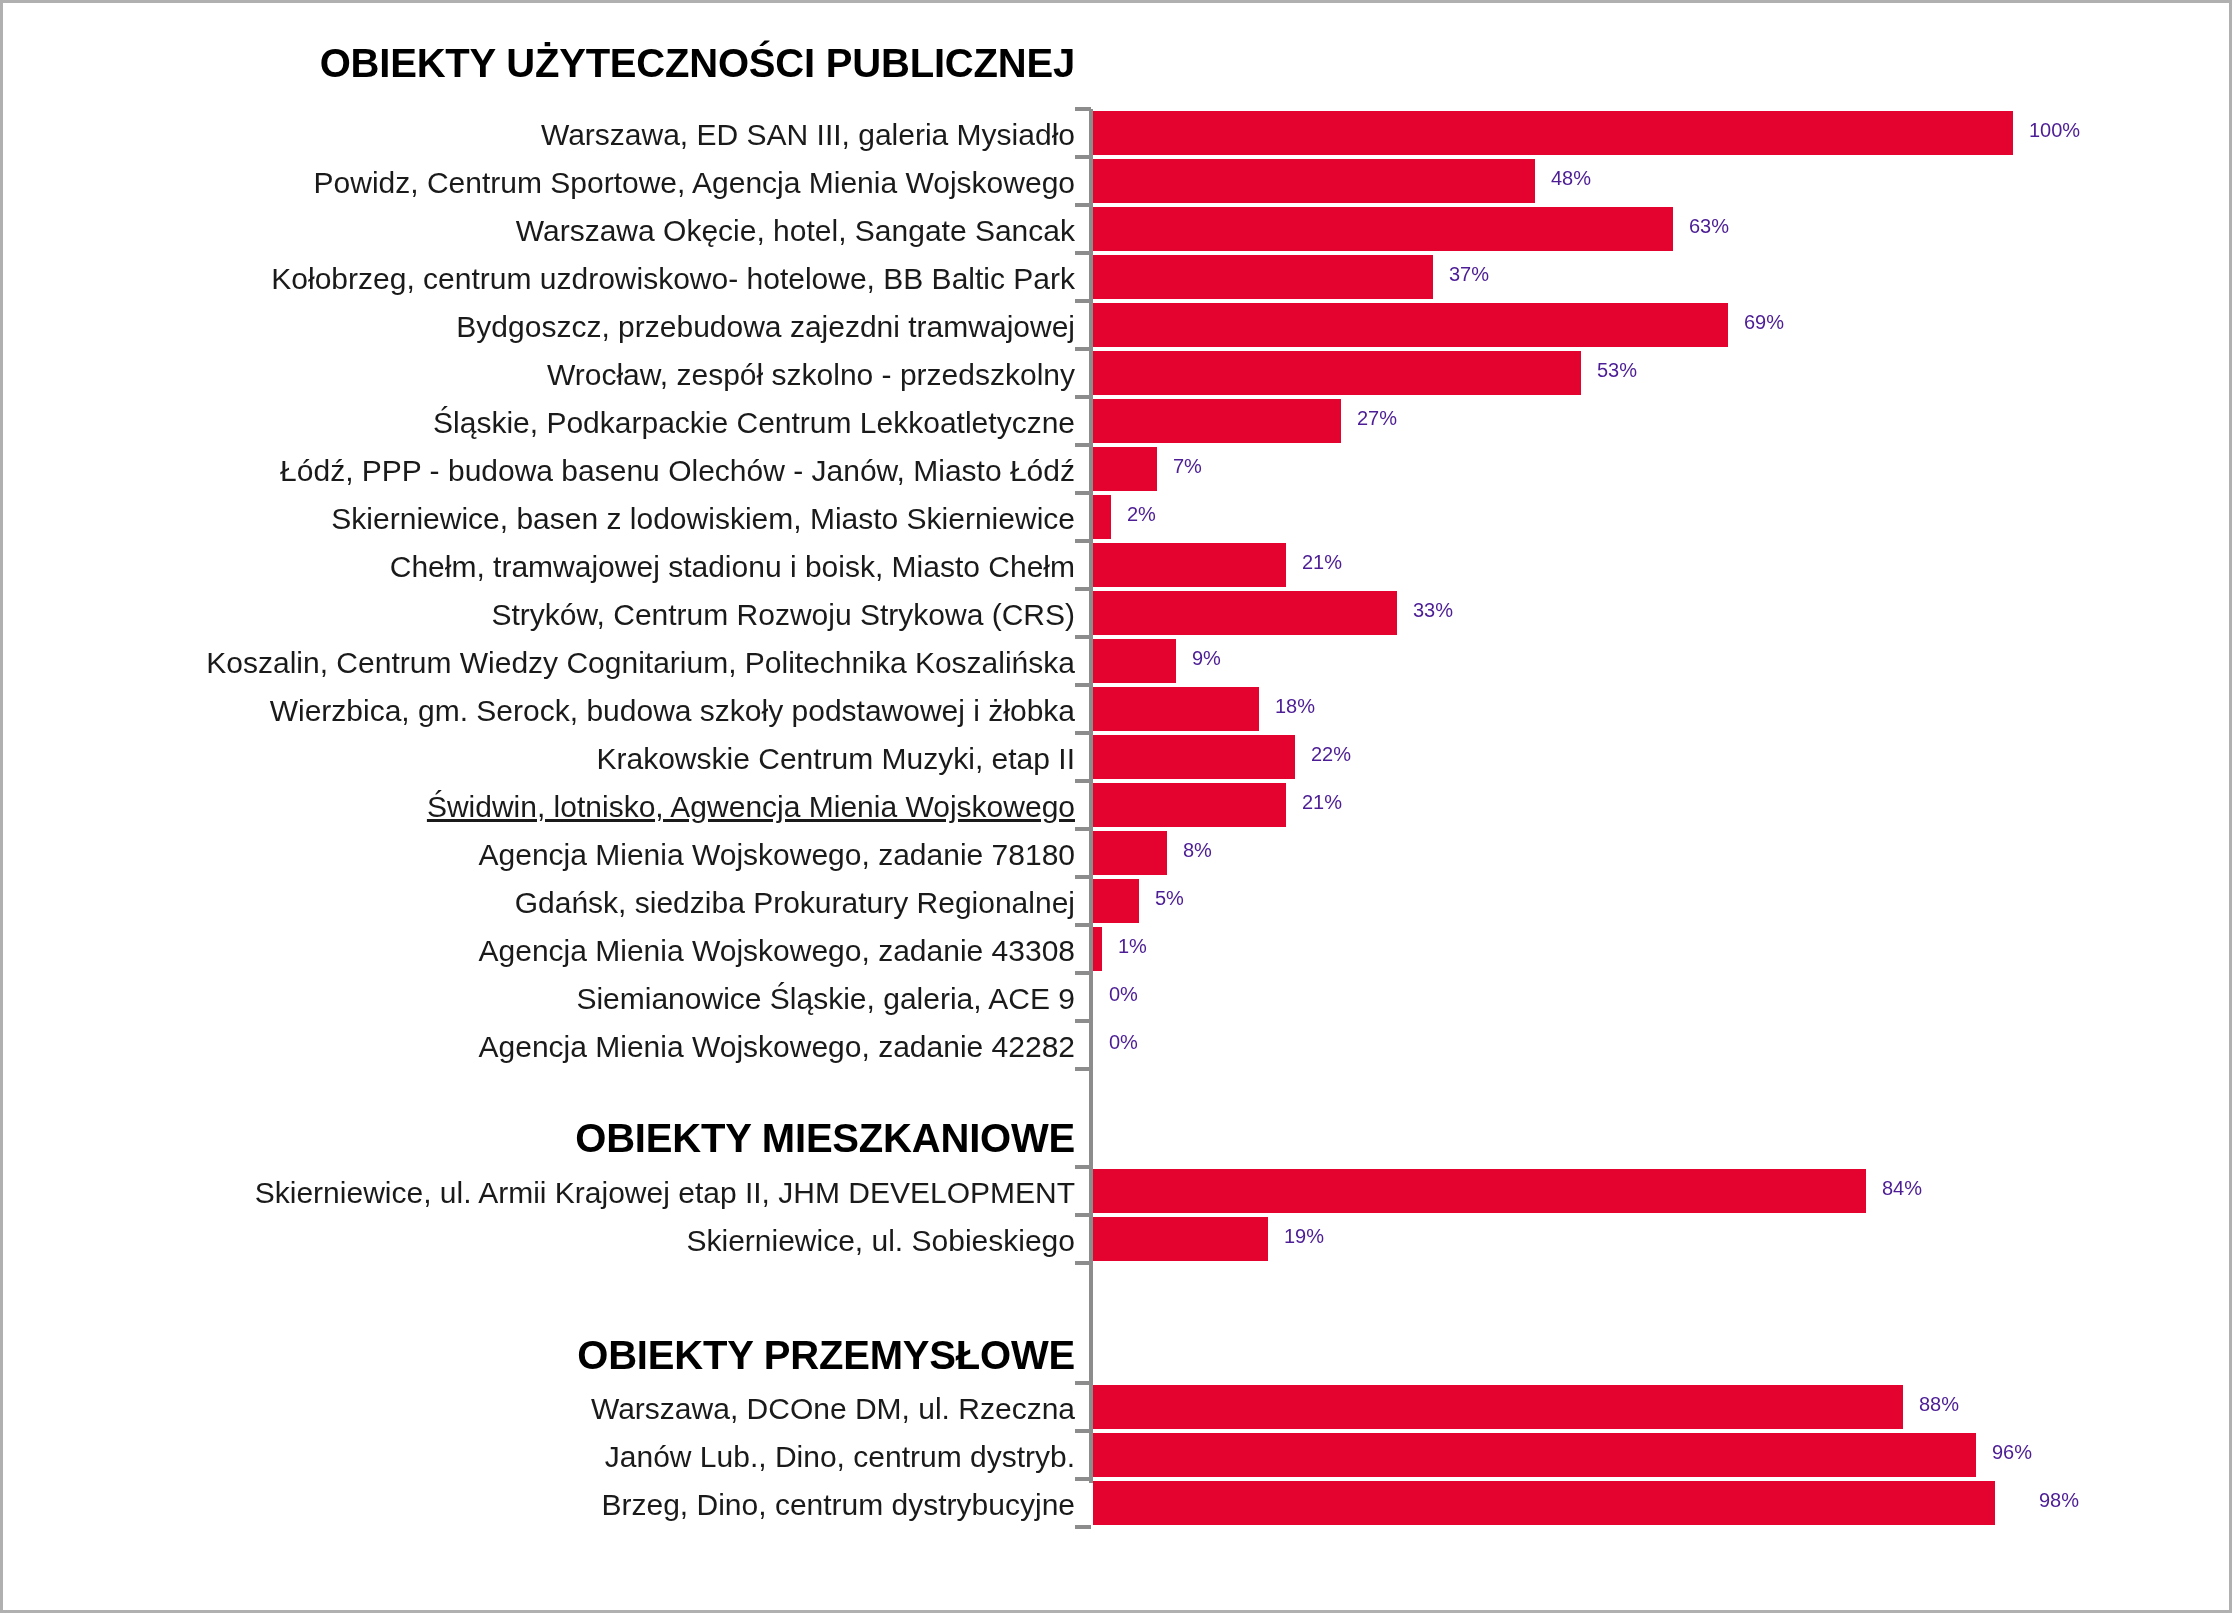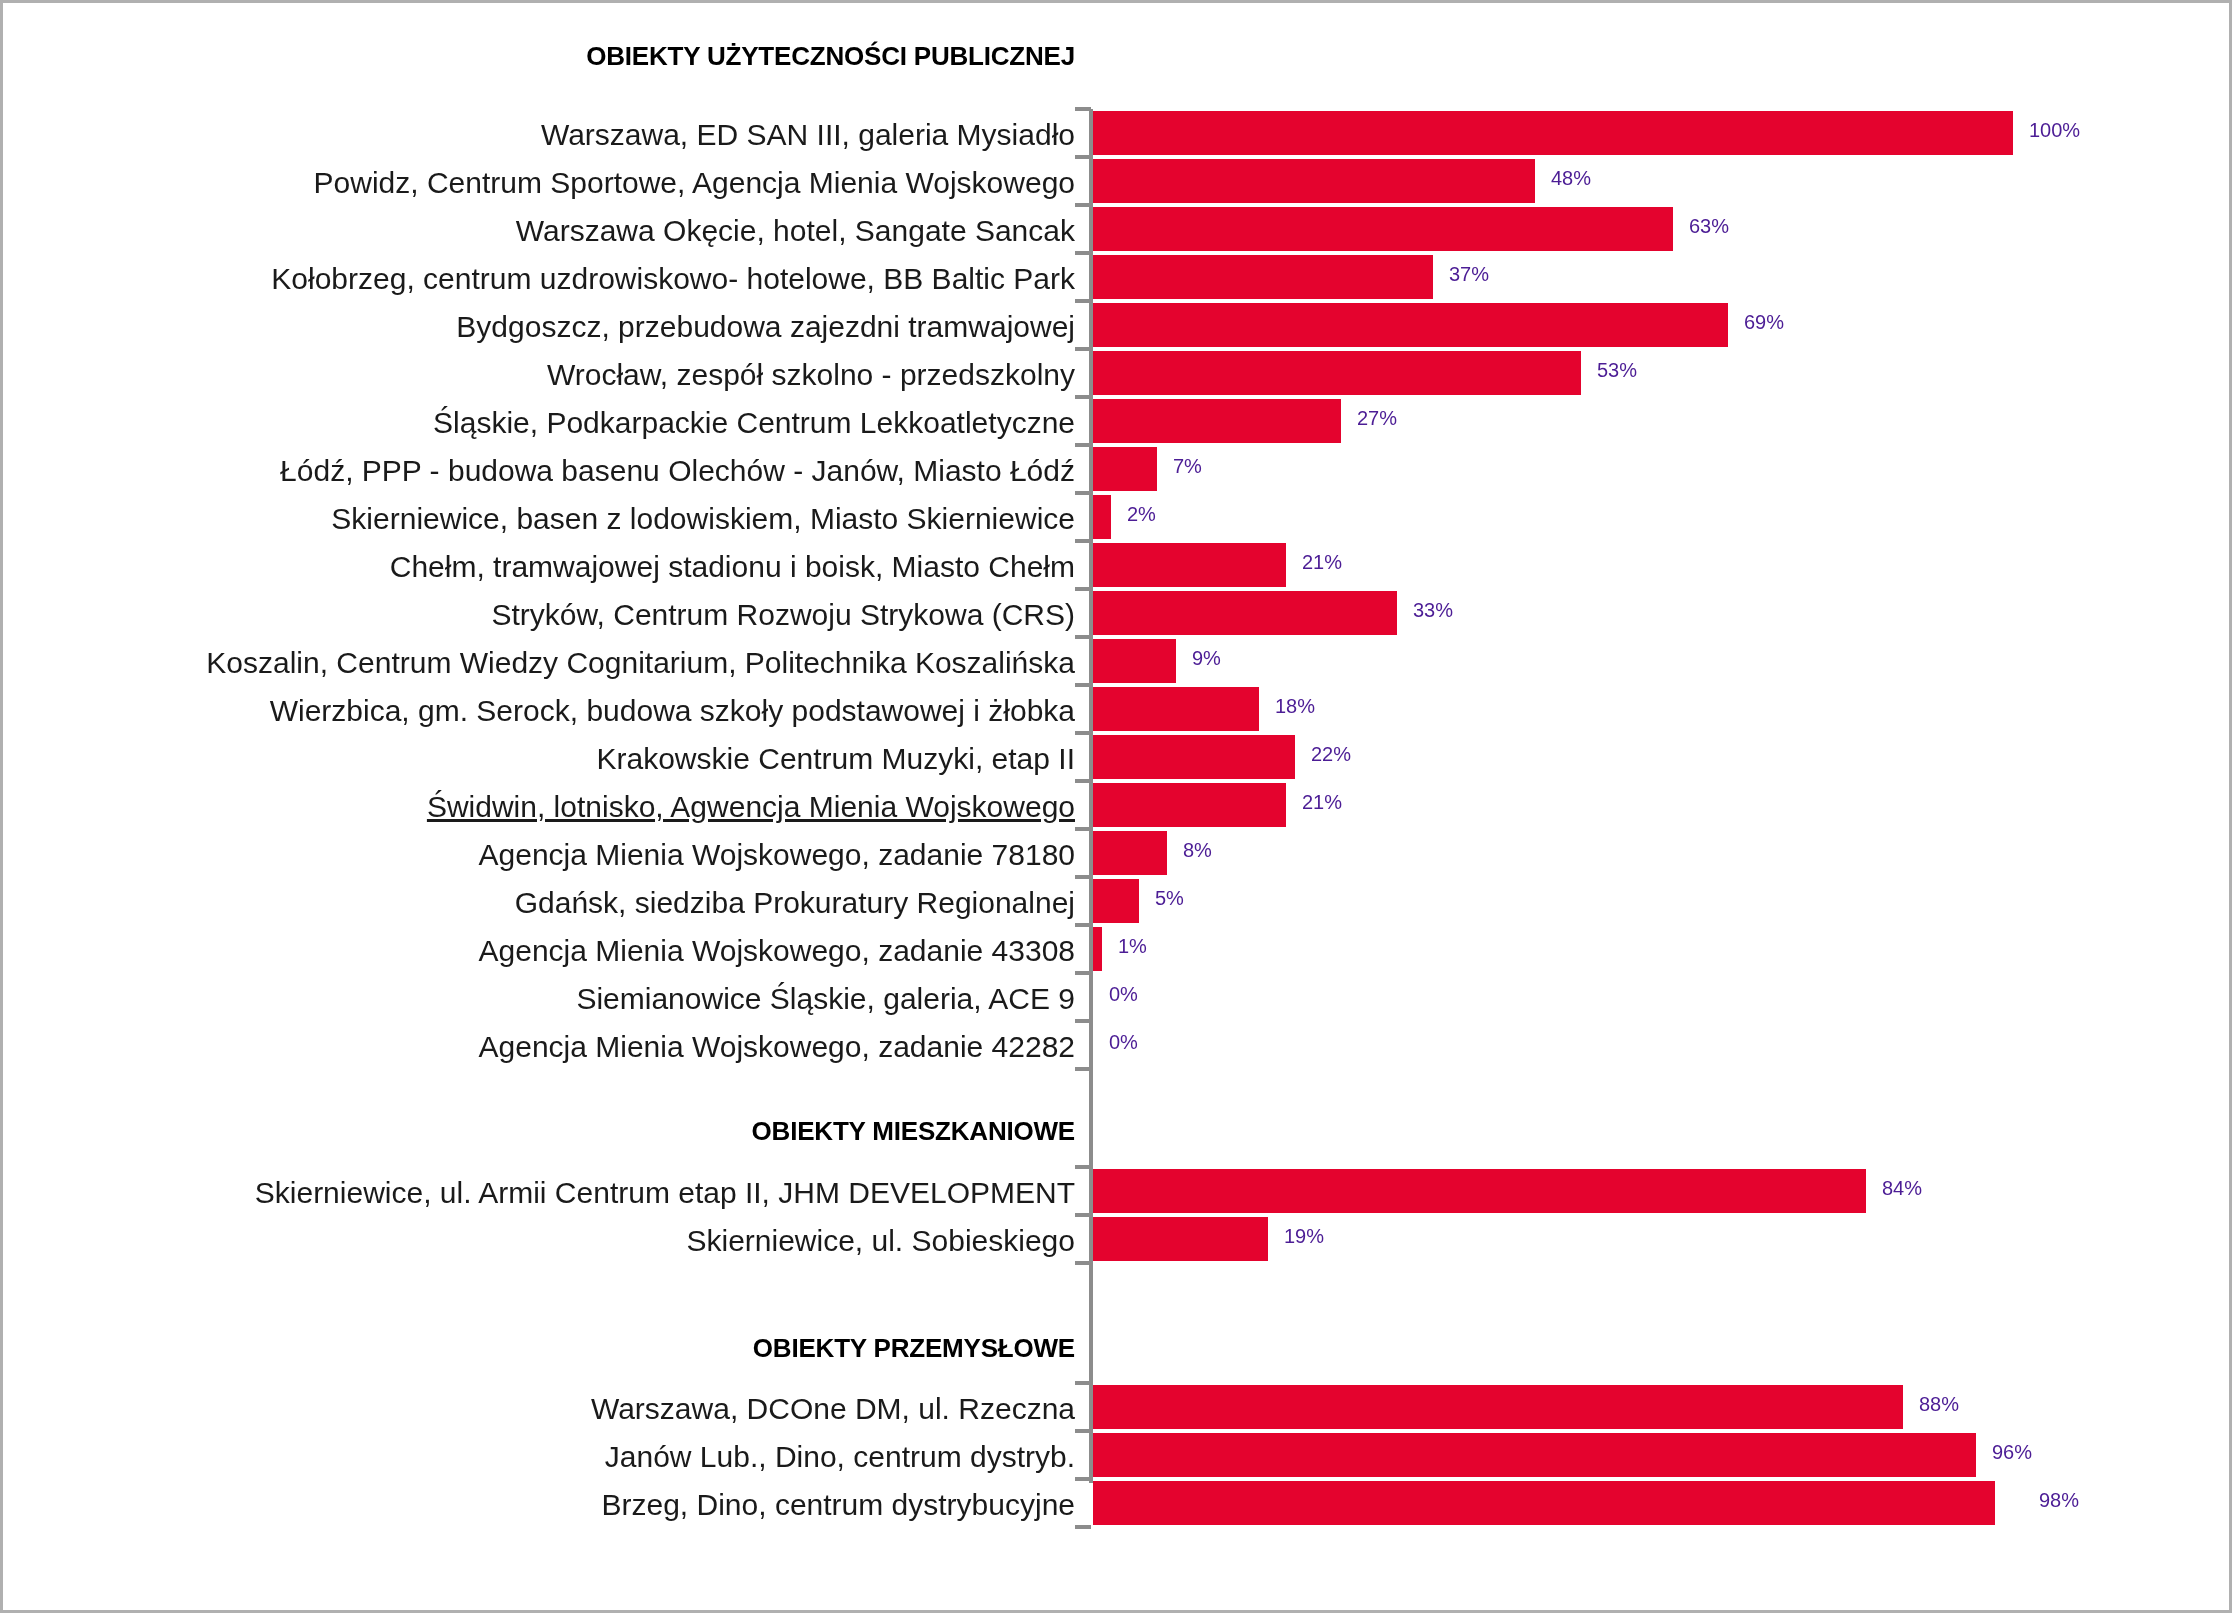--- a/index.html
+++ b/index.html
@@ -63,21 +63,21 @@
     font-size: 20px;
     color: #4c1d95;
     line-height: 1;
     white-space: nowrap;
   }
   .group-header {
     position: absolute;
     right: 1160px;
     width: 1000px;
     text-align: right;
-    font-size: 26px;
+    font-size: 40px;
     font-weight: bold;
     color: #000000;
     line-height: 1;
     white-space: nowrap;
     letter-spacing: -0.2px;
   }
 </style>
 </head>
 <body>
 
@@ -160,21 +160,21 @@
         <div class="bar-value" style="left: 1115px; top: 932.5px;">1%</div>
         <div class="tick" style="top: 968px;"></div>
         <div class="row-label" style="top: 981px;">Siemianowice Śląskie, galeria, ACE 9</div>
         <div class="bar-value" style="left: 1106px; top: 980.5px;">0%</div>
         <div class="tick" style="top: 1016px;"></div>
         <div class="row-label" style="top: 1029px;">Agencja Mienia Wojskowego, zadanie 42282</div>
         <div class="bar-value" style="left: 1106px; top: 1028.5px;">0%</div>
         <div class="tick" style="top: 1064px;"></div>
         <div class="group-header" style="top: 1115px;">OBIEKTY MIESZKANIOWE</div>
         <div class="tick" style="top: 1162px;"></div>
-        <div class="row-label" style="top: 1175px;">Skierniewice, ul. Armii Centrum etap II, JHM DEVELOPMENT</div>
+        <div class="row-label" style="top: 1175px;">Skierniewice, ul. Armii Krajowej etap II, JHM DEVELOPMENT</div>
         <div class="bar" style="top: 1166px; width: 773px; background: rgb(228, 3, 46);"></div>
         <div class="bar-value" style="left: 1879px; top: 1174.5px;">84%</div>
         <div class="tick" style="top: 1210px;"></div>
         <div class="row-label" style="top: 1223px;">Skierniewice, ul. Sobieskiego</div>
         <div class="bar" style="top: 1214px; width: 175px; background: rgb(228, 3, 46);"></div>
         <div class="bar-value" style="left: 1281px; top: 1222.5px;">19%</div>
         <div class="tick" style="top: 1258px;"></div>
         <div class="group-header" style="top: 1332px;">OBIEKTY PRZEMYSŁOWE</div>
         <div class="tick" style="top: 1378px;"></div>
         <div class="row-label" style="top: 1391px;">Warszawa, DCOne DM, ul. Rzeczna</div>

